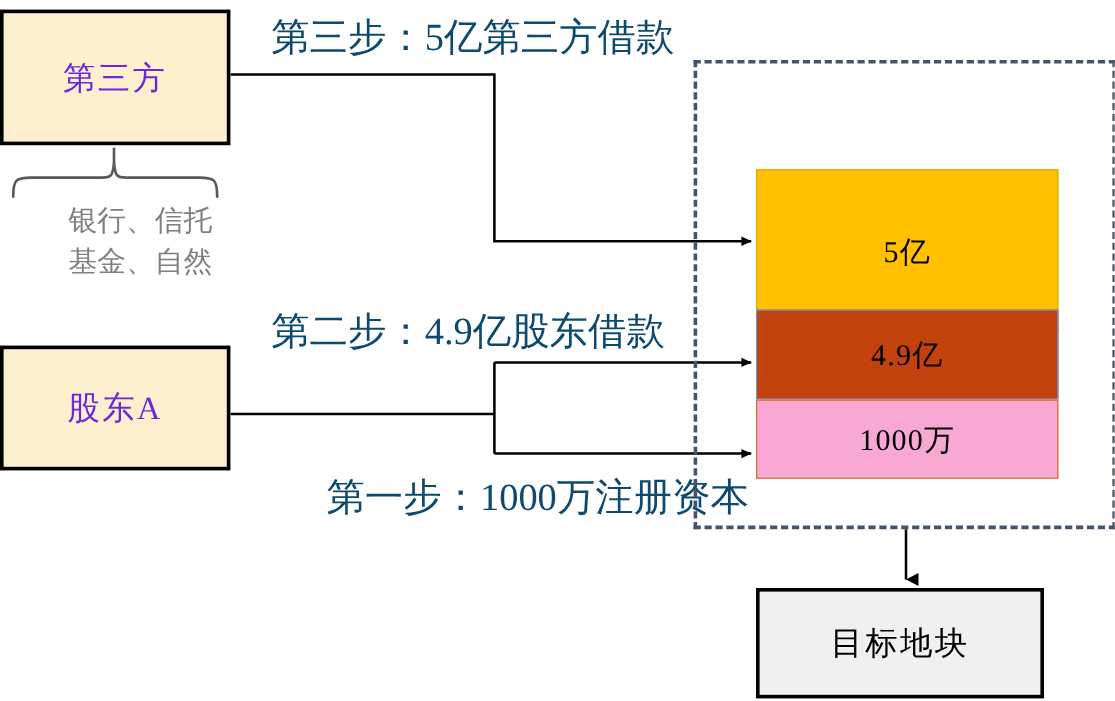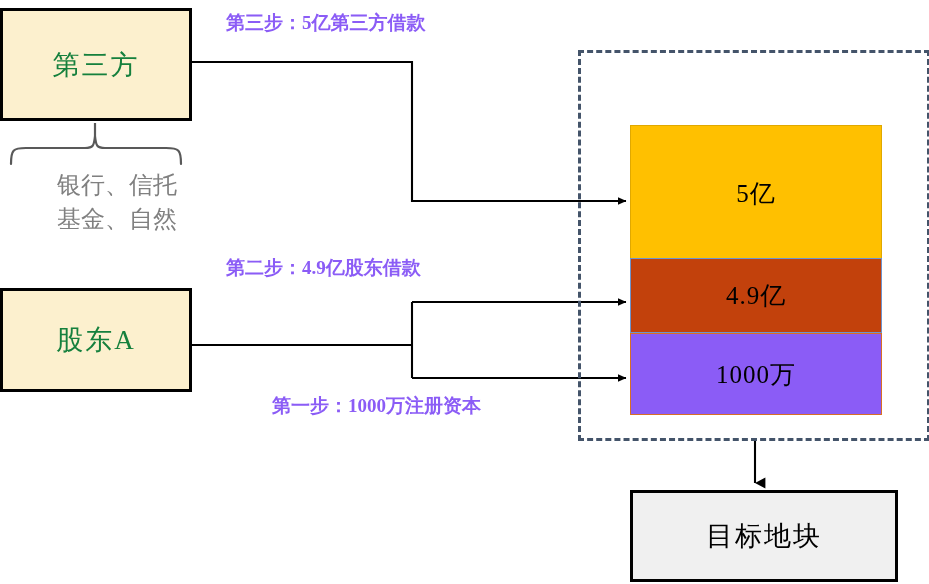--- a/index.html
+++ b/index.html
@@ -25,21 +25,21 @@
   .entity-box {
     box-sizing: border-box;
     background: #FCF0CE;
     border: 3px solid #000000;
     display: flex;
     align-items: center;
     justify-content: center;
   }
   .entity-label {
     font-size: 27px;
-    color: #15803d;
+    color: #6d28d9;
     letter-spacing: 2px;
     white-space: nowrap;
   }
 
   
   .target-box {
     box-sizing: border-box;
     background: #F0F0F0;
     border: 3px solid #000000;
     display: flex;
@@ -76,25 +76,24 @@
   }
   .bar-label {
     font-size: 25px;
     color: #000000;
     letter-spacing: 1px;
     white-space: nowrap;
   }
 
   
   .step-caption {
-    font-size: 19px;
-    color: #8b5cf6;
+    font-size: 32px;
+    color: #0c4a6e;
     white-space: nowrap;
     letter-spacing: 0px;
-    font-weight: bold;
   }
 
   
   .group-note {
     font-size: 24px;
     color: #808080;
     line-height: 1.42;
     text-align: center;
     white-space: nowrap;
     padding-left: 21px;
@@ -161,32 +160,32 @@
 
   <div class="abs step-caption" style="left:226px; top:10px;">第三步：5亿第三方借款</div>
 
   <div class="abs step-caption" style="left:226px; top:255px;">第二步：4.9亿股东借款</div>
 
   <div class="abs step-caption" style="left:226px; top:393px;margin-left:46px;">第一步：1000万注册资本</div>
 
   <div class="abs dashed-container" style="left:578px; top:50px; width:352px; height:391px;"></div>
 
 
-  <div class="abs bar" style="left:630px; top:125px; width:252px; height:137px;
+  <div class="abs bar" style="left:630px; top:141px; width:252px; height:137px;
        background:#FFC000; border:1px solid #E0A800;">
     <span class="bar-label">5亿</span>
   </div>
 
   <div class="abs bar" style="left:630px; top:258px; width:252px; height:75px;
        background:#c2410c; border:1px solid #6E94CE;">
     <span class="bar-label">4.9亿</span>
   </div>
 
-  <div class="abs bar" style="left:630px; top:333px; width:252px; height:82px;
-       background:#8b5cf6; border:1px solid #D96E26;">
+  <div class="abs bar" style="left:630px; top:333px; width:252px; height:66px;
+       background:#f9a8d4; border:1px solid #D96E26;">
     <span class="bar-label">1000万</span>
   </div>
 
-  <div class="abs target-box" style="left:630px; top:490px; width:268px; height:92px;">
+  <div class="abs target-box" style="left:630px; top:490px; width:240px; height:92px;">
     <span class="target-label">目标地块</span>
   </div>
 
 </div>
 
 </body></html>

